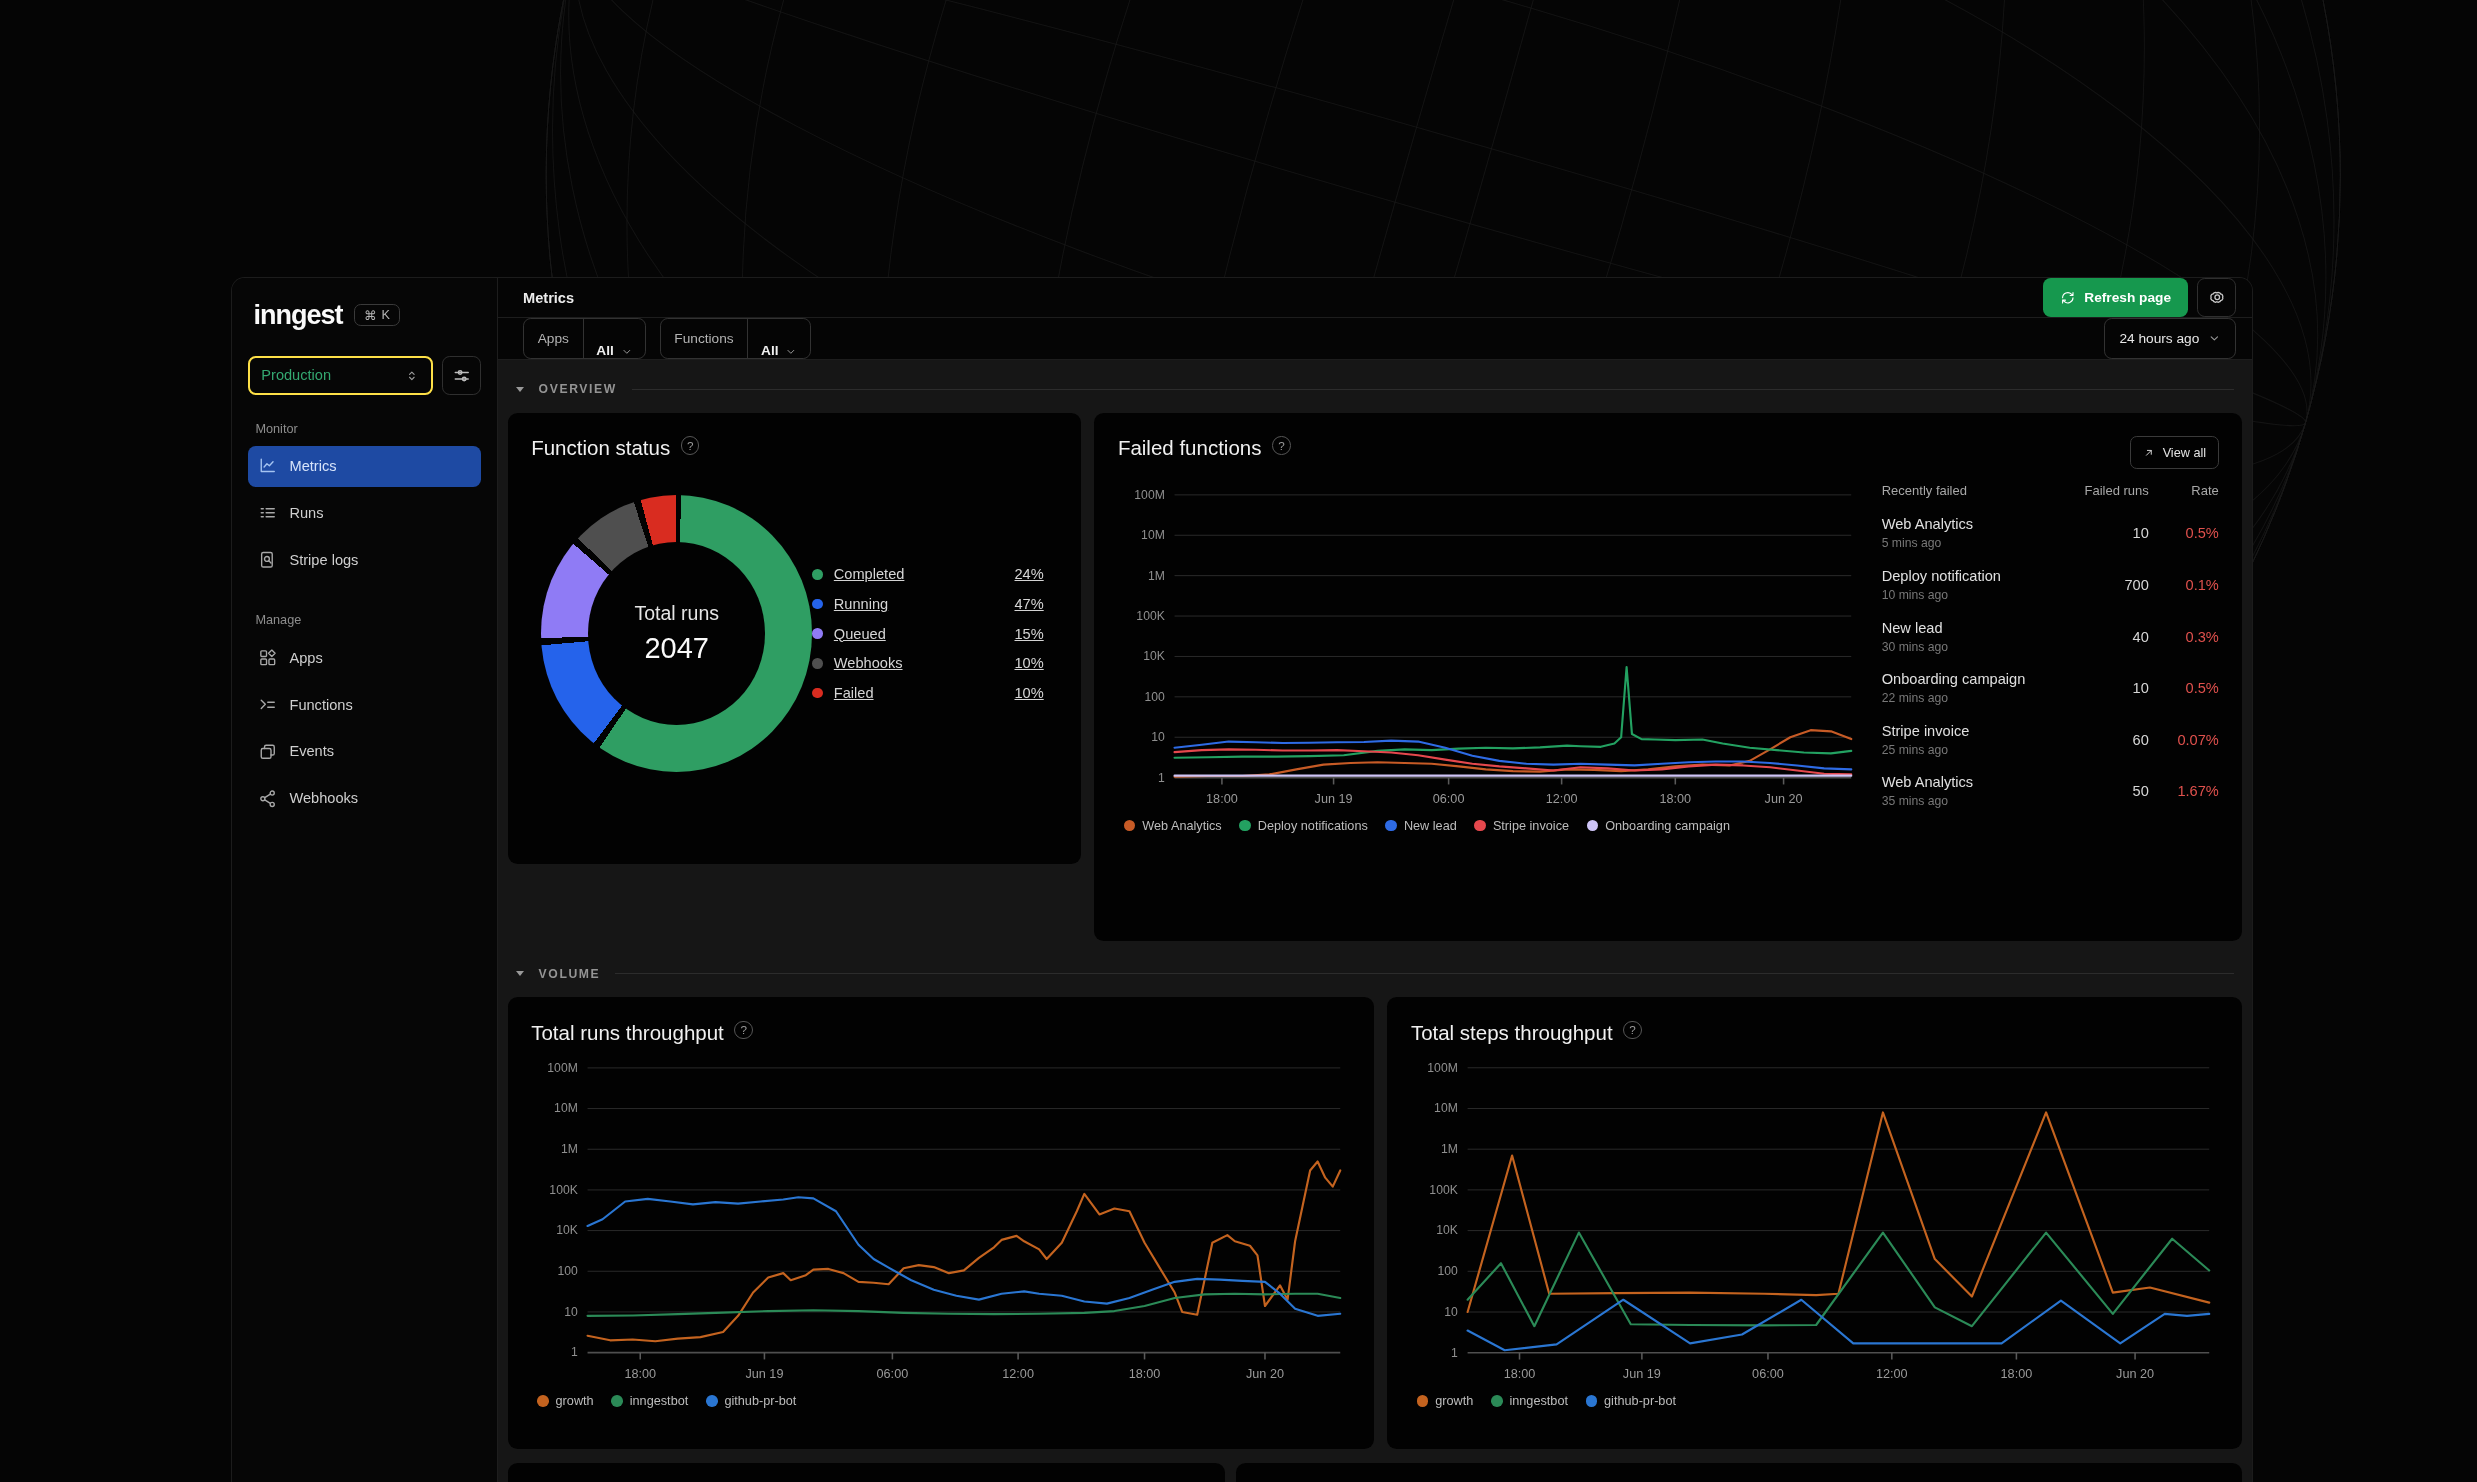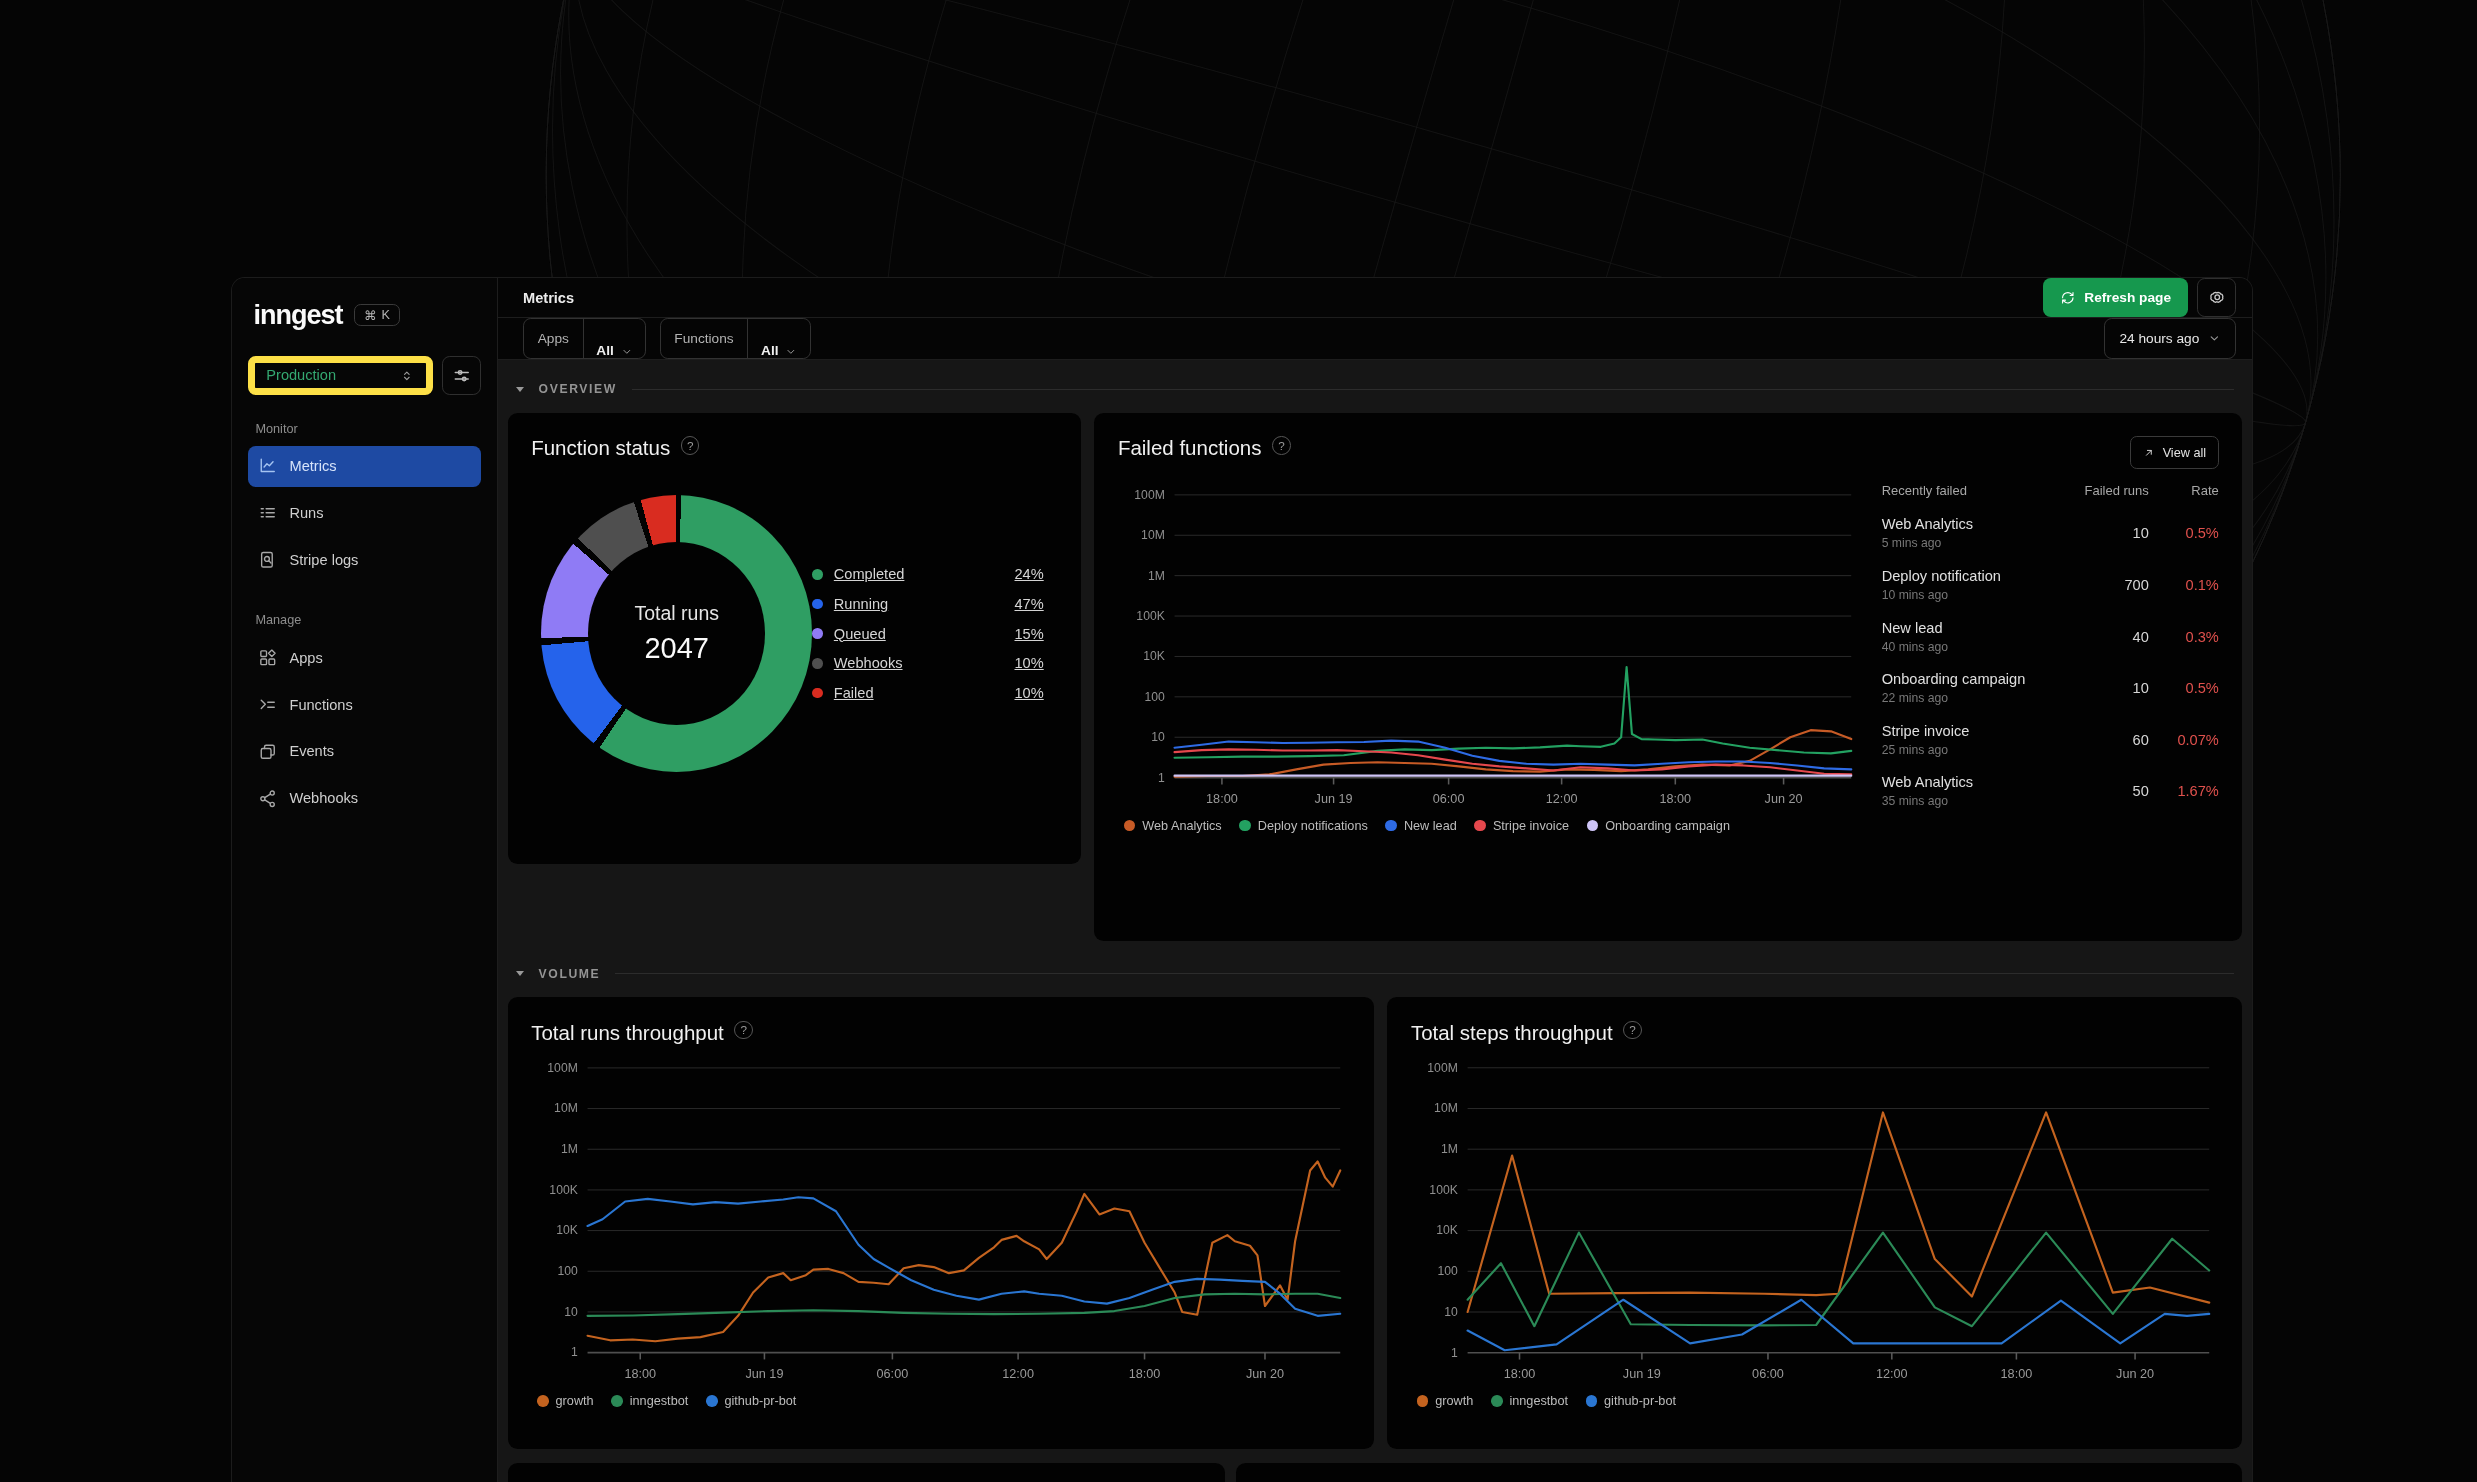--- a/index.html
+++ b/index.html
@@ -12,21 +12,21 @@
             border-radius:13.7px 13.7px 0 0; overflow:hidden; display:flex; z-index:2; }
 
   
   .sidebar { width:266px; min-width:266px; background:#060606; border-right:1px solid #1d1d1d;
              padding:19.5px 15.6px; display:flex; flex-direction:column; }
   .logo-row { display:flex; align-items:center; gap:11.7px; padding:2px 5.9px; }
   .logo { font-size:27px; font-weight:800; letter-spacing:-1px; color:#fafafa; }
   .kbd-badge { display:inline-flex; align-items:center; gap:4.9px; border:1px solid #3a3a3a;
                border-radius:6.8px; padding:2.9px 8.8px; font-size:12.7px; color:#b5b5b5; }
   .env-row { display:flex; gap:9.8px; margin-top:23.4px; }
-  .env-select { flex:1; height:39px; border:7px solid #fde047; border-radius:7.8px;
+  .env-select { flex:1; height:39px; border:2px solid #fde047; border-radius:7.8px;
                 display:flex; align-items:center; padding:0 11.7px; cursor:pointer; }
   .env-select span { color:#34a871; font-size:14.6px; font-weight:500; }
   .env-select .updown { margin-left:auto; }
   .icon-btn { width:39px; height:39px; border:1px solid #2f2f2f; border-radius:7.8px;
               display:flex; align-items:center; justify-content:center; cursor:pointer; background:transparent; }
   .nav-label { margin:27px 7.8px 9.8px; font-size:12.7px; color:#8d8d8d; }
   .nav-item { display:flex; align-items:center; gap:11.7px; height:41px; border-radius:7.8px;
               padding:0 10.7px; margin-bottom:5.9px; cursor:pointer; }
   .nav-item .lbl { font-size:14.6px; color:#cfcfcf; }
   .nav-item svg { stroke:#a8a8a8; }
@@ -399,21 +399,21 @@
                     <span><span class="ft-name">Web Analytics</span><br><span class="ft-time">5 mins ago</span></span>
                     <span class="ft-runs">10</span>
                     <span class="ft-rate">0.5%</span>
                   </div>
                   <div class="ft-row">
                     <span><span class="ft-name">Deploy notification</span><br><span class="ft-time">10 mins ago</span></span>
                     <span class="ft-runs">700</span>
                     <span class="ft-rate">0.1%</span>
                   </div>
                   <div class="ft-row">
-                    <span><span class="ft-name">New lead</span><br><span class="ft-time">40 mins ago</span></span>
+                    <span><span class="ft-name">New lead</span><br><span class="ft-time">30 mins ago</span></span>
                     <span class="ft-runs">40</span>
                     <span class="ft-rate">0.3%</span>
                   </div>
                   <div class="ft-row">
                     <span><span class="ft-name">Onboarding campaign</span><br><span class="ft-time">22 mins ago</span></span>
                     <span class="ft-runs">10</span>
                     <span class="ft-rate">0.5%</span>
                   </div>
                   <div class="ft-row">
                     <span><span class="ft-name">Stripe invoice</span><br><span class="ft-time">25 mins ago</span></span>

